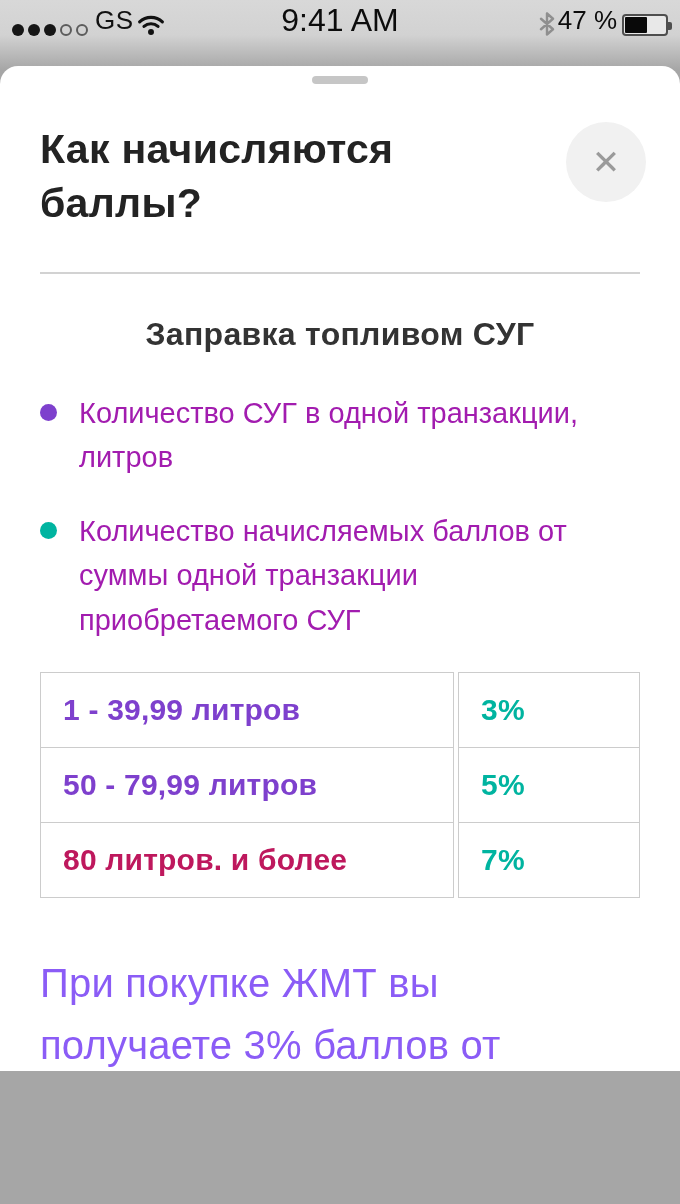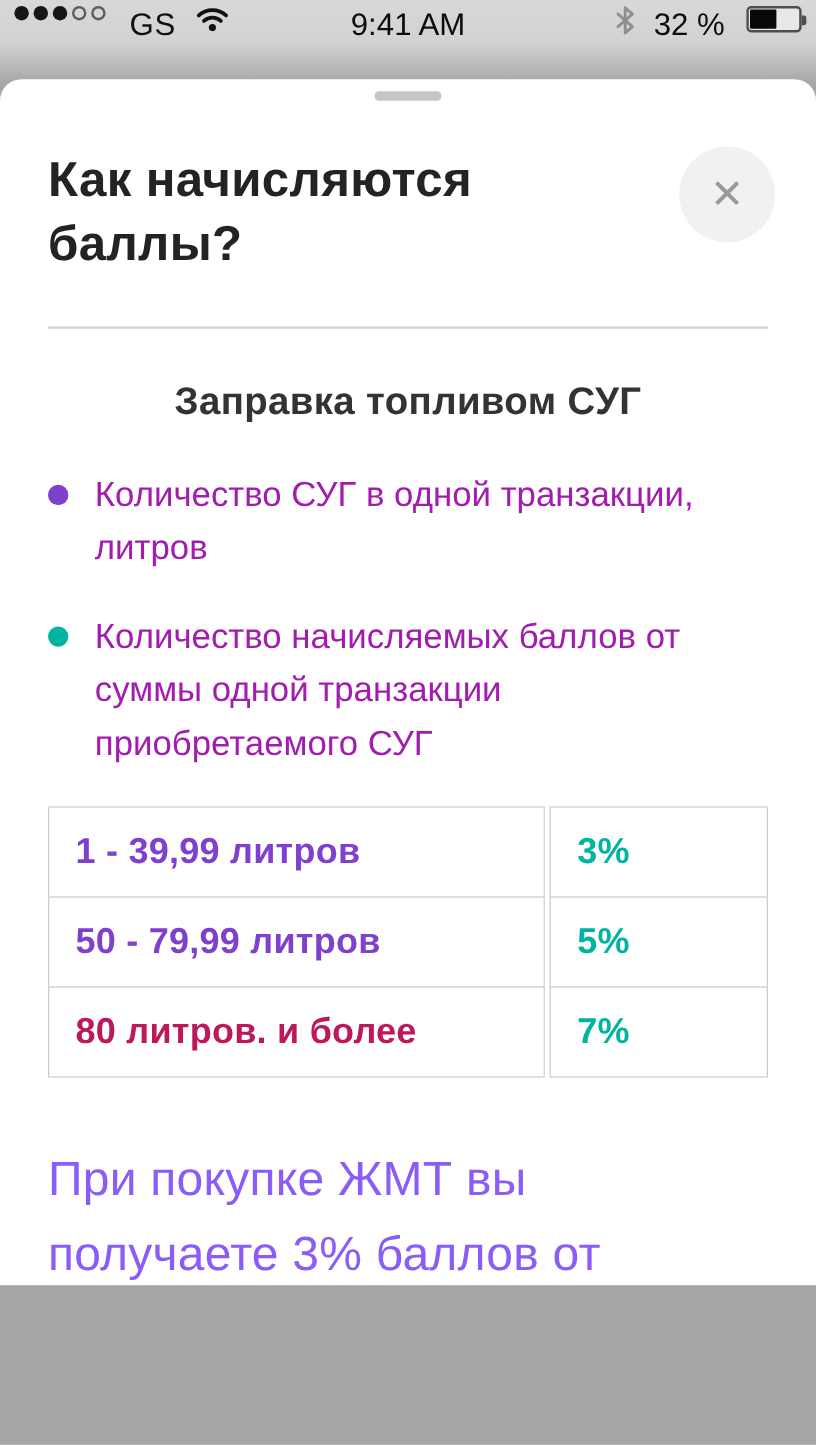--- a/index.html
+++ b/index.html
@@ -15,29 +15,29 @@
     position:absolute; top:0; left:0; width:680px; height:70px;
     background:linear-gradient(#d8d8d8 0%, #d2d2d2 50%, #a6a6a6 100%);
   }
 
   
   .status-bar {
     position:absolute; top:0; left:0; width:680px; height:40px;
     display:flex; align-items:center; justify-content:space-between;
     padding:0 12px; color:#111; font-size:26px;
   }
-  .sb-left, .sb-right { display:flex; align-items:flex-start; gap:16px; }
+  .sb-left, .sb-right { display:flex; align-items:flex-end; gap:3px; }
   .sb-dots { display:flex; align-items:center; gap:4px; margin-right:4px; }
   .sb-dot { width:12px; height:12px; border-radius:50%; }
   .sb-dot.filled { background:#161616; }
   .sb-dot.empty  { border:2px solid #5c5c5c; }
   .sb-carrier { letter-spacing:0.5px; }
   .sb-time {
     position:absolute; left:0; right:0; text-align:center;
-    font-size:26px; color:#0c0c0c;
+    font-size:32px; color:#0c0c0c;
   }
   .wifi-icon { width:28px; height:22px; }
   .bt-icon { width:16px; height:24px; }
   .sb-batt-text { color:#0c0c0c; }
   .battery {
     width:46px; height:22px; border:2px solid #4e4e4e; border-radius:4px;
     position:relative; background:#e8e8e8; margin-left:2px;
   }
   .battery .fill { position:absolute; left:1px; top:1px; bottom:1px; width:52%; background:#090909; border-radius:1px; }
   .battery .nub {
@@ -122,21 +122,21 @@
       <path d="M1.5 4.2 a9.5 9.5 0 0 1 13 0" fill="none" stroke="#111" stroke-width="1.8" stroke-linecap="round"></path>
       <path d="M4 6.8 a6 6 0 0 1 8 0" fill="none" stroke="#111" stroke-width="1.8" stroke-linecap="round"></path>
       <circle cx="8" cy="10" r="1.7" fill="#111"></circle>
     </svg>
   </div>
   <div class="sb-time">9:41 AM</div>
   <div class="sb-right">
     <svg class="bt-icon" viewBox="0 0 10 16">
       <path d="M5 1 V15 M5 1 L9 4.5 L1 11.5 M5 15 L9 11.5 L1 4.5" fill="none" stroke="#8f8f8f" stroke-width="1.6" stroke-linejoin="round" stroke-linecap="round"></path>
     </svg>
-    <span class="sb-batt-text">32 %</span>
+    <span class="sb-batt-text">47 %</span>
     <span class="battery">
       <span class="fill"></span>
         <span class="nub"></span>
     </span>
   </div>
 </div>
 
 <div class="sheet">
   <div class="drag-handle"></div>
 

